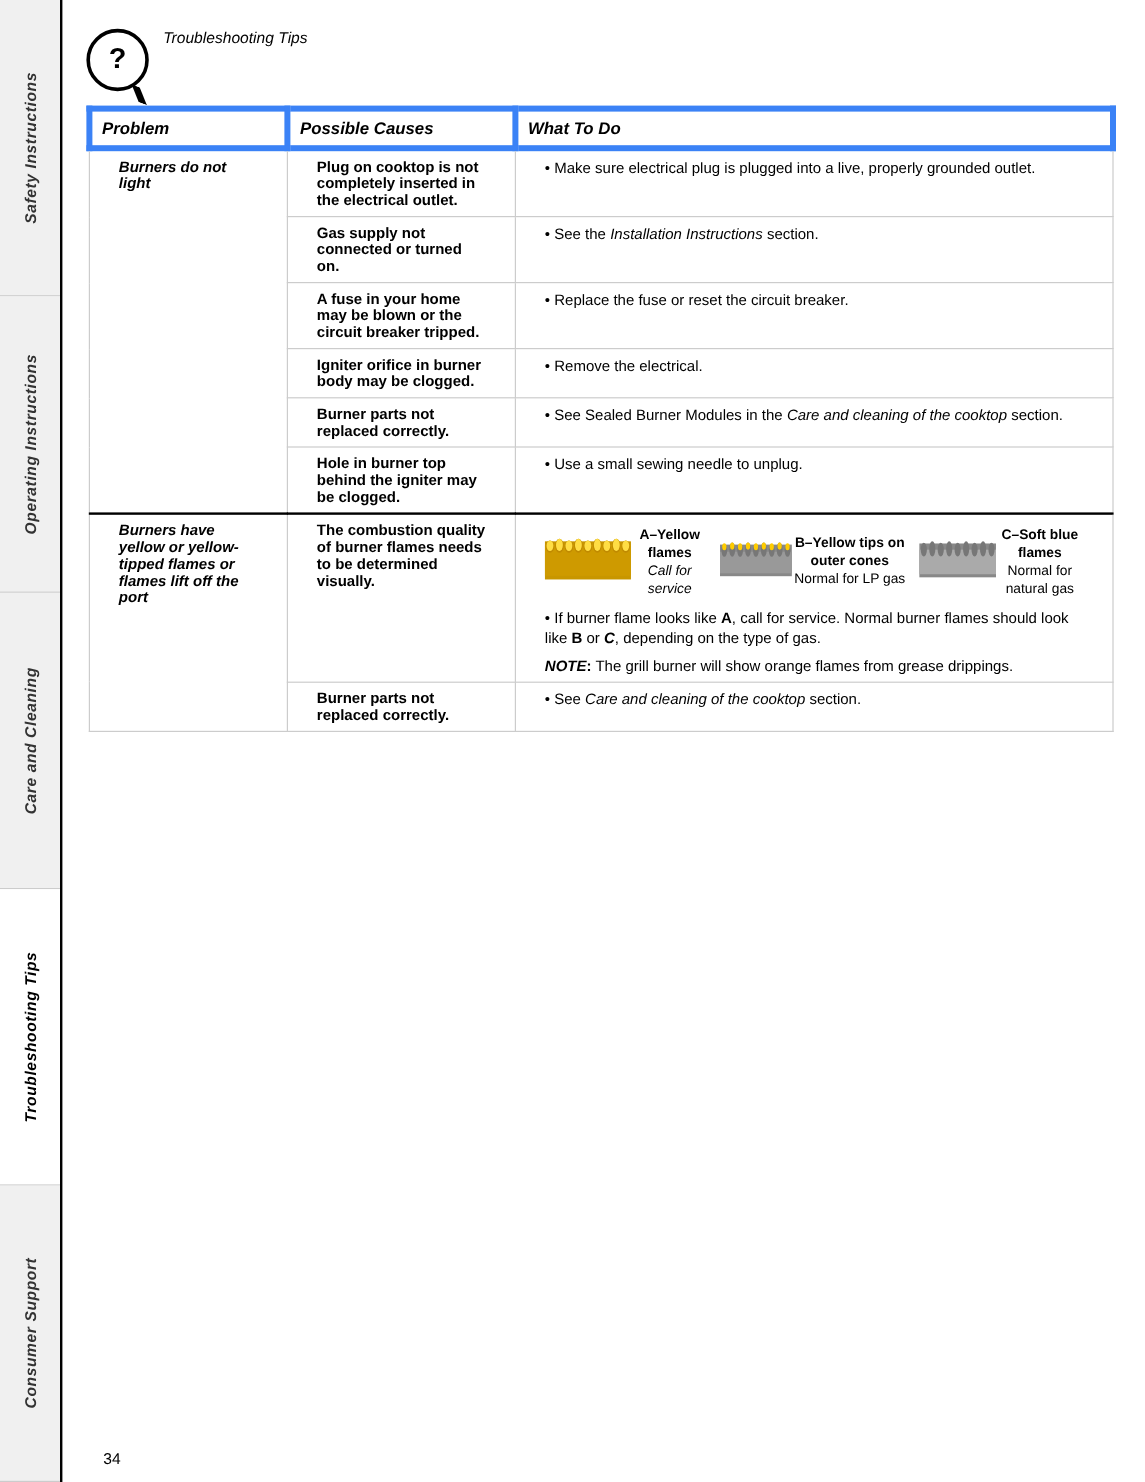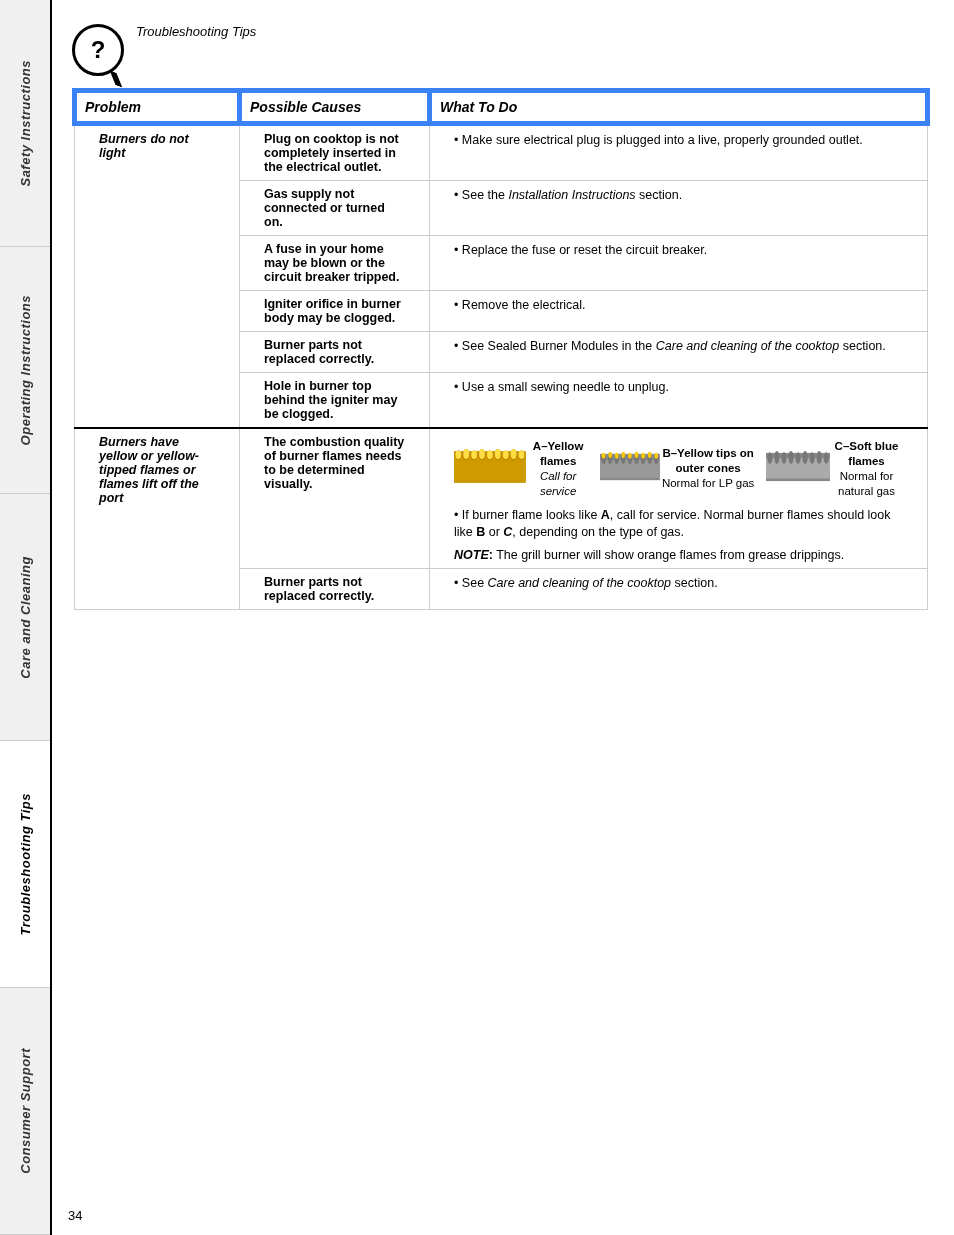--- a/index.html
+++ b/index.html
@@ -176,21 +176,21 @@
       text-align: center;
       line-height: 1.3;
     }
     .flame-label .bold-label {
       font-weight: bold;
     }
     
     .page-number {
       position: absolute;
       bottom: 12px;
-      left: 16px;
+      left: 34px;
       font-size: 13px;
     }
     .strong-top { border-top: 2px solid #000 !important; }
     td.col-problem { vertical-align: top; }
   </style>
 </head>
 <body>
 
 <div class="page-wrapper">
 

